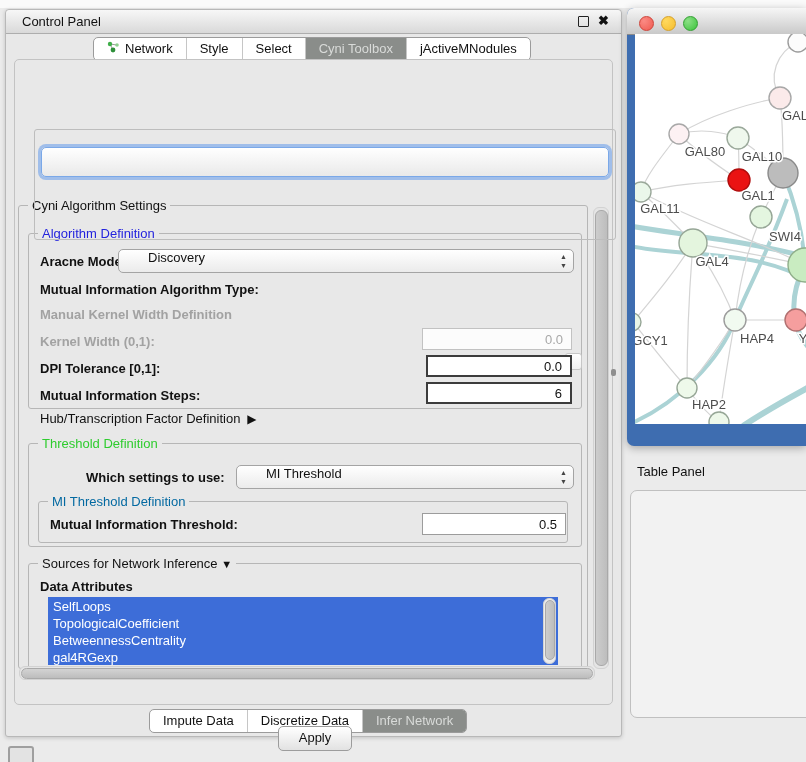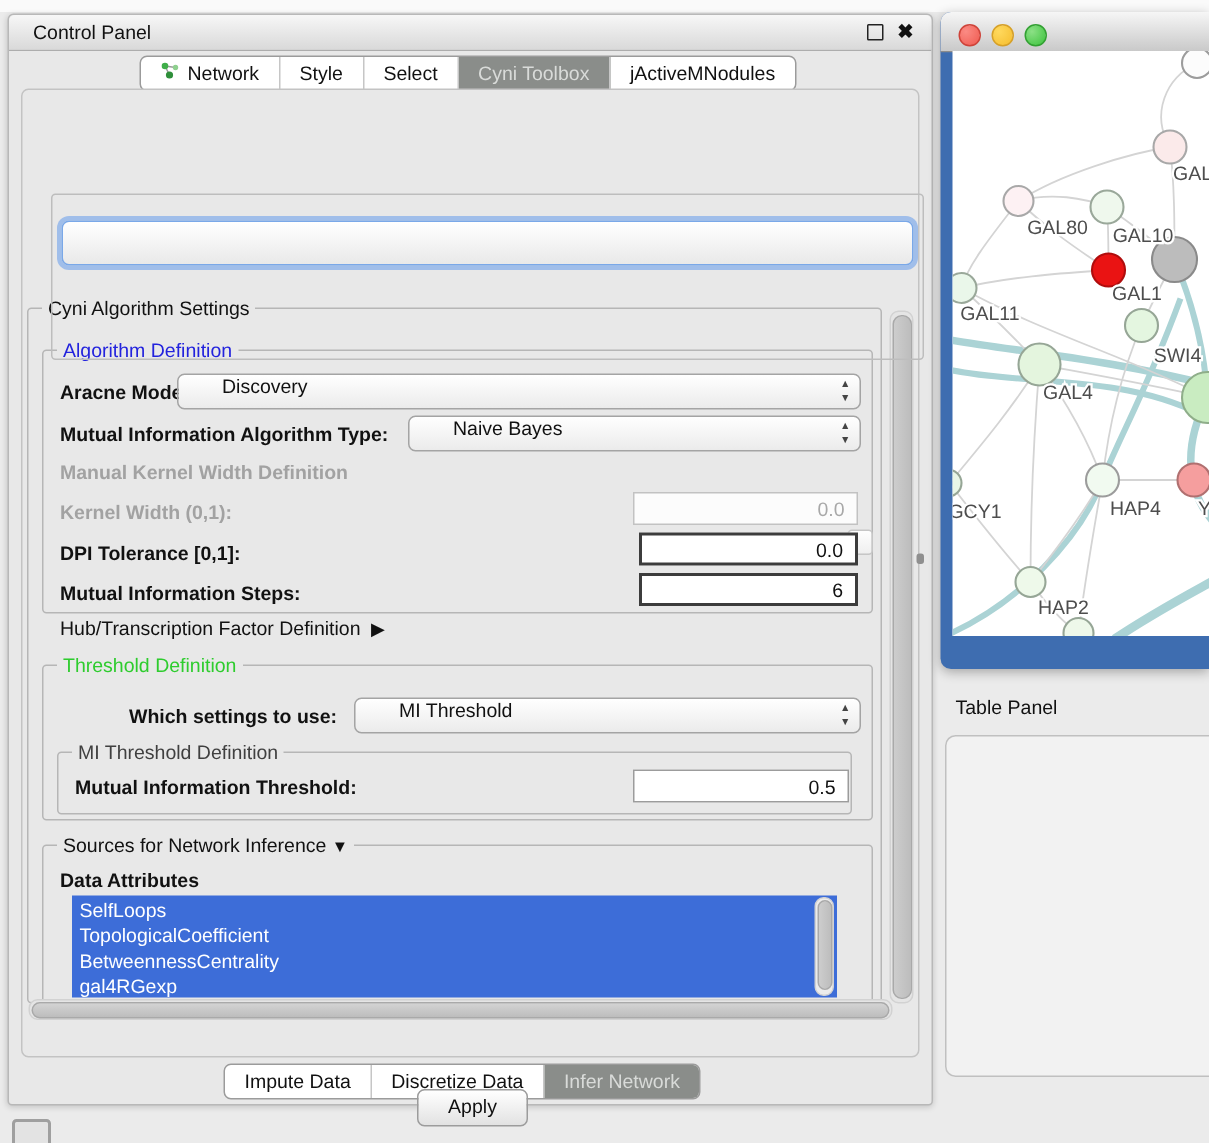--- a/index.html
+++ b/index.html
@@ -130,24 +130,20 @@
 
       <div class="group" style="left:13px;top:173px;width:552px;height:174px;">
         <span class="legend" style="color:#2323dd;">Algorithm Definition</span>
       </div>
       <span class="lbl b" style="left:25px;top:194px;">Aracne Mode:</span>
       <div class="combo" style="left:103px;top:189px;width:456px;">
         <span>Discovery</span>
         <span class="arr">▲<span>▼</span></span>
       </div>
       <span class="lbl b" style="left:25px;top:222px;">Mutual Information Algorithm Type:</span>
-      <div class="combo" style="left:257px;top:217px;width:302px;">
-        <span>Naive Bayes</span>
-        <span class="arr">▲<span>▼</span></span>
-      </div>
       <span class="lbl b dis" style="left:25px;top:247px;">Manual Kernel Width Definition</span>
       <div id="mk-check" class="abs"></div>
       <span class="lbl b dis" style="left:25px;top:274px;">Kernel Width (0,1):</span>
       <div class="field off" style="left:407px;top:268px;width:150px;">
         <span>0.0</span>
       </div>
       <span class="lbl b" style="left:25px;top:301px;">DPI Tolerance [0,1]:</span>
       <div class="field dark" style="left:411px;top:295px;width:146px;">
         <span>0.0</span>
       </div>
@@ -163,21 +159,21 @@
 
       <div class="group" style="left:13px;top:383px;width:552px;height:102px;">
         <span class="legend" style="color:#2ecc2e;">Threshold Definition</span>
       </div>
       <span class="lbl b" style="left:71px;top:410px;">Which settings to use:</span>
       <div class="combo" style="left:221px;top:405px;width:338px;">
         <span>MI Threshold</span>
         <span class="arr">▲<span>▼</span></span>
       </div>
       <div class="group" style="left:23px;top:441px;width:528px;height:40px;">
-        <span class="legend" style="color:#404040;">MI Threshold Definition</span>
+        <span class="legend" style="color:#0369a1;">MI Threshold Definition</span>
       </div>
       <span class="lbl b" style="left:35px;top:457px;">Mutual Information Threshold:</span>
       <div class="field" style="left:407px;top:453px;width:144px;">
         <span>0.5</span>
       </div>
 
       <div class="group" style="left:13px;top:503px;width:552px;height:110px;">
         <span class="legend">
           <span>Sources for Network Inference</span>
           <span style="font-size:11px;">▼</span>

